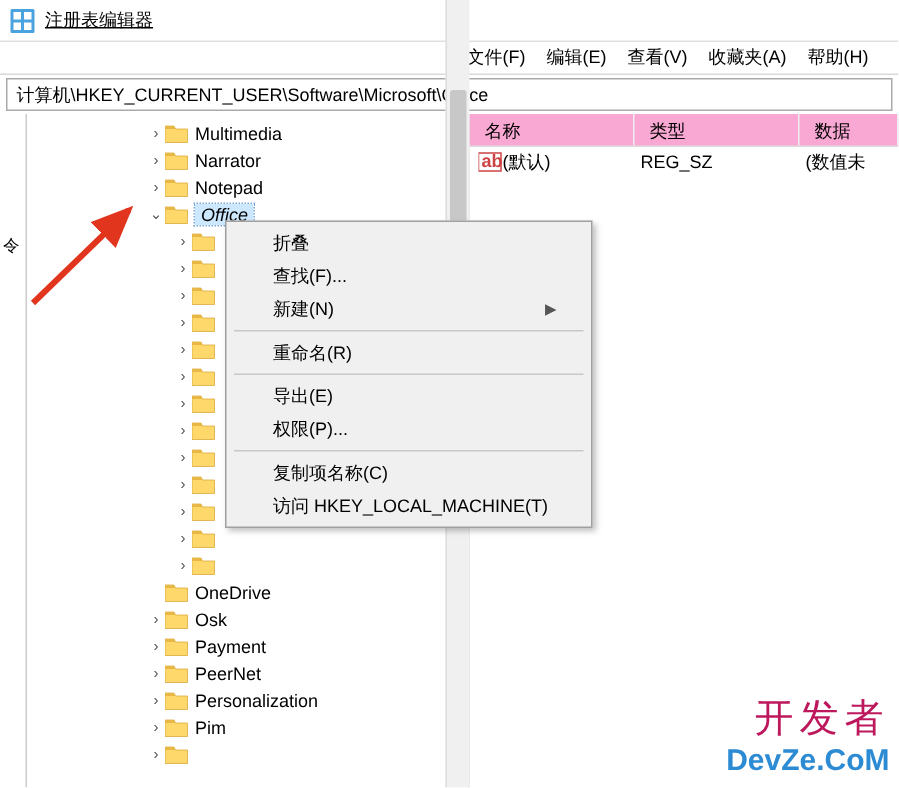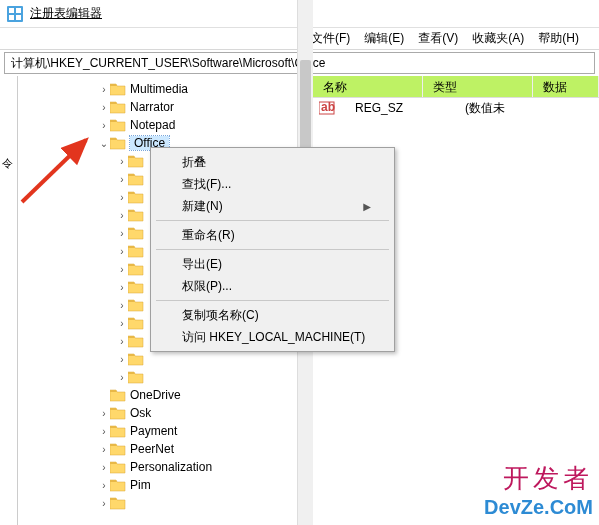--- a/index.html
+++ b/index.html
@@ -15,24 +15,24 @@
 .leftcol { width: 18px; border-right: 1px solid #ccc; background: #fff; }
 .leftcol .cn { position: absolute; top: 156px; left: 2px; font-size: 11px; }
 .tree { width: 295px; border-right: 1px solid #ccc; overflow: hidden; padding-top: 4px; position: relative; }
 .tree-row { display: flex; align-items: center; height: 18px; white-space: nowrap; }
 .expander { width: 12px; text-align: center; color: #555; font-size: 10px; cursor: pointer; }
 .folder-icon { width: 16px; height: 14px; margin-right: 4px; display: inline-block; }
 .folder-icon svg { width: 16px; height: 14px; }
 .tree-label { font-size: 12px; }
 .selected { background: #cce8ff; outline: 1px dotted #7aa6da; }
 .list { flex: 1; position: relative; }
-.list-header { display: flex; height: 22px; border-bottom: 1px solid #ddd; background: #bef264; }
+.list-header { display: flex; height: 22px; border-bottom: 1px solid #ddd; background: #f9a8d4; }
 .list-header .col { padding: 3px 10px; border-right: 1px solid #eee; font-size: 12px; }
 .list-row { display: flex; align-items: center; height: 20px; padding: 0 6px; }
-.str-icon { width: 16px; height: 14px; margin-right: 20px; display: inline-block; }
+.str-icon { width: 16px; height: 14px; margin-right: 0; display: inline-block; }
 .context-menu { position: absolute; left: 150px; top: 147px; width: 245px; background: #f0f0f0; border: 1px solid #a0a0a0; box-shadow: 2px 2px 4px rgba(0,0,0,.25); padding: 3px; z-index: 50; }
 .context-menu .mi { height: 22px; display: flex; align-items: center; padding: 0 20px 0 28px; cursor: default; position: relative; }
 .context-menu .sep { height: 1px; background: #c8c8c8; margin: 3px 2px; }
 .context-menu .arrow { margin-left: auto; font-size: 10px; color: #555; }
 .red-box { position: absolute; border: 3px solid #e2351e; pointer-events: none; }
 .red-arrow { position: absolute; pointer-events: none; }
 .watermark { position: absolute; right: 6px; bottom: 6px; text-align: right; }
 .watermark .line1 { font-size: 26px; color: #be185d; font-weight: 500; letter-spacing: 4px; }
 .watermark .line2 { font-size: 20px; color: #2d8bd4; font-weight: 600; }
 .scrollbar-v { position: absolute; right: 0; top: 0; bottom: 0; width: 16px; background: #f0f0f0; border-left: 1px solid #ddd; }
@@ -95,21 +95,21 @@
             <path d="M0 2 L6 2 L7 4 L0 4 Z" fill="#e8b847"></path>
           </svg></span>
         <span class="tree-label">Notepad</span>
       </div>
       <div class="tree-row" style="padding-left: 80px;">
         <span class="expander">⌄</span>
         <span class="folder-icon"><svg viewBox="0 0 16 14">
             <path d="M0 2 L6 2 L7 4 L15 4 L15 13 L0 13 Z" fill="#ffd86b" stroke="#d9a634" stroke-width="0.5"></path>
             <path d="M0 2 L6 2 L7 4 L0 4 Z" fill="#e8b847"></path>
           </svg></span>
-        <span class="tree-label selected" style="padding: 0px 4px;">Office</span>
+        <span class="tree-label selected" style="padding: 0px 4px; font-style: italic;">Office</span>
       </div>
       <div class="tree-row" style="padding-left: 98px;">
         <span class="expander">›</span>
         <span class="folder-icon"><svg viewBox="0 0 16 14">
             <path d="M0 2 L6 2 L7 4 L15 4 L15 13 L0 13 Z" fill="#ffd86b" stroke="#d9a634" stroke-width="0.5"></path>
             <path d="M0 2 L6 2 L7 4 L0 4 Z" fill="#e8b847"></path>
           </svg></span>
         <span class="tree-label"></span>
       </div>
       <div class="tree-row" style="padding-left: 98px;">
@@ -272,20 +272,21 @@
       <div class="col" style="width:110px">类型</div>
       <div class="col" style="flex:1">数据</div>
     </div>
     <div class="list-row">
       <span class="str-icon">
         <svg viewBox="0 0 16 14">
             <rect x="0" y="1" width="15" height="12" fill="#fff" stroke="#c44" stroke-width="1"></rect>
             <text x="2" y="10" font-size="8" fill="#c44" font-weight="bold">ab</text>
           </svg>
       </span>
+      <span style="width:92px">(默认)</span>
       <span style="width:110px">REG_SZ</span>
       <span>(数值未</span>
     </div>
   </div>
 </div>
 
 <div class="context-menu" id="ctxmenu">
     <div class="mi">
       <span>折叠</span>
     </div>

